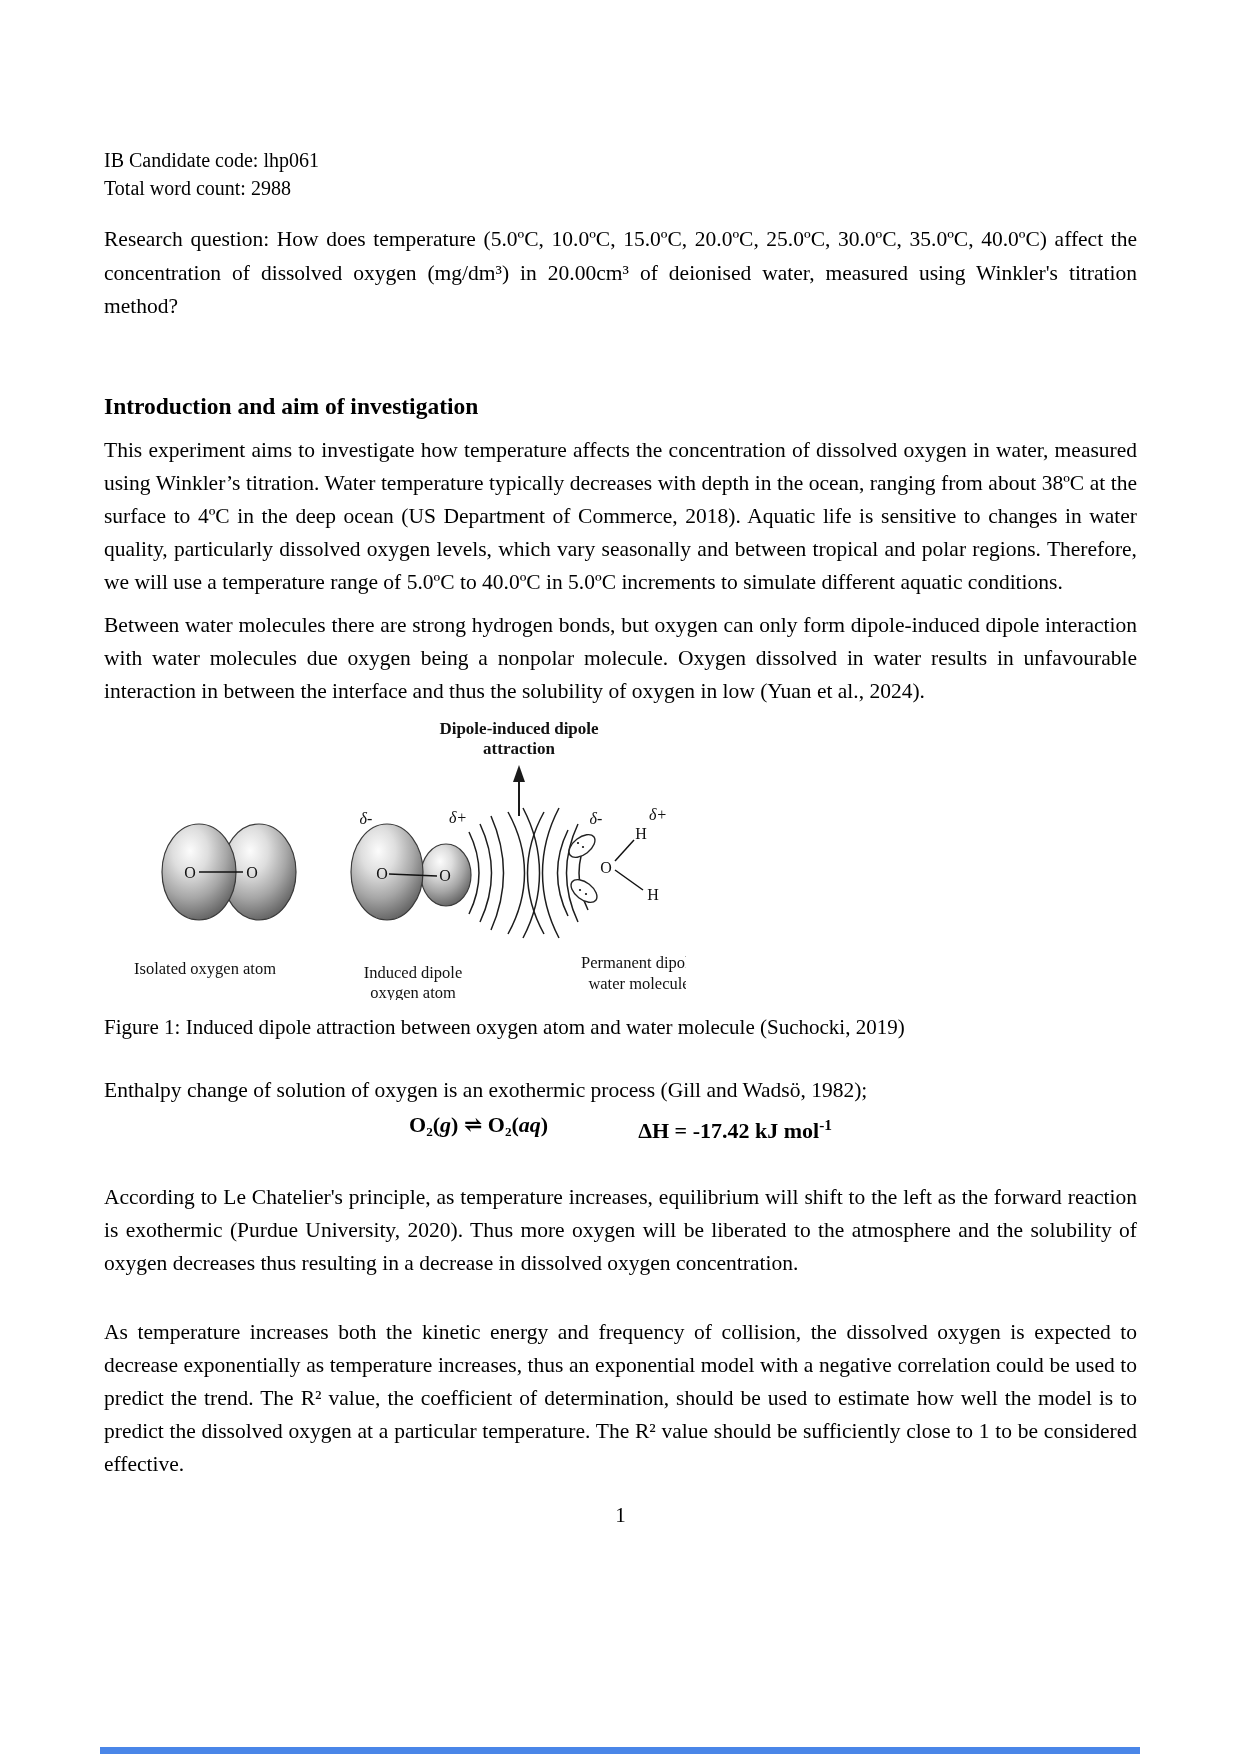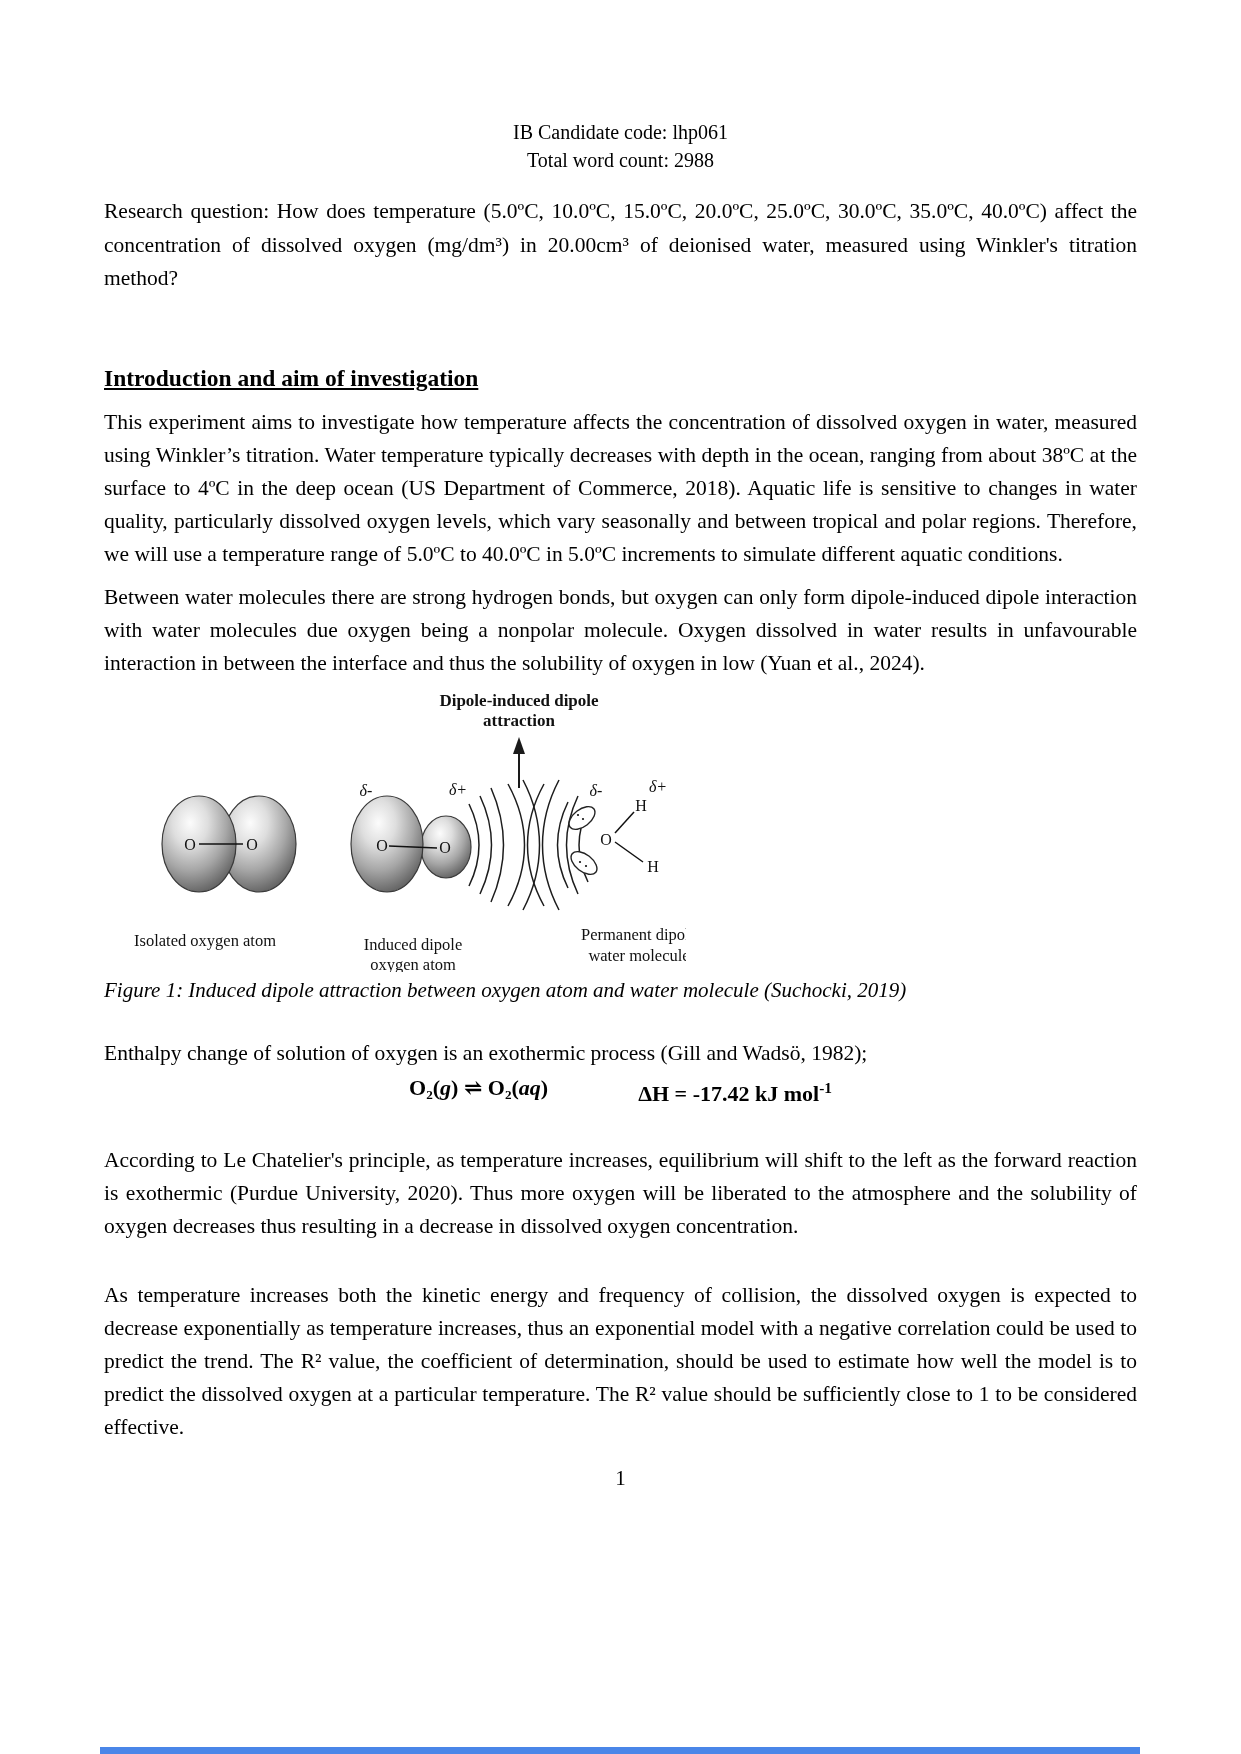--- a/index.html
+++ b/index.html
@@ -2,36 +2,35 @@
 <html><head>
 <meta charset="utf-8">
 <style>
   * { margin:0; padding:0; box-sizing:border-box; }
   body {
     width:1241px; height:1754px; position:relative; overflow:hidden;
     background:#ffffff; color:#000;
     font-family:"Liberation Serif","DejaVu Serif",serif;
   }
   .page { padding:118px 104px 0 104px; }
-  .doc-header { text-align:center; font-size:20px; line-height:28px; }
+  .doc-header { text-align:left; font-size:20px; line-height:28px;margin-top:28px; }
   .rq {
     margin-top:21px; font-weight:normal; font-size:21.5px; line-height:33.5px;
     text-align:justify;
   }
   h2.heading {
     margin-top:67px; font-size:23.5px; line-height:30px; font-weight:bold;
-    text-decoration:underline;
   }
   h2.heading.bg { margin-top:31px; }
   p.bodytext {
     margin-top:13px; font-size:21.5px; line-height:33px; text-align:justify;
   }
   p.bodytext.bg { margin-top:10px; }
   .figure-wrap { margin-top:4px; margin-left:22px; width:560px; }
-  .caption { margin-top:1px; font-size:21px; line-height:27px; font-style:italic; }
+  .caption { margin-top:10px; font-size:21px; line-height:27px; }
   .enthalpy { margin-top:36px; font-size:21.5px; line-height:27px; }
   .equation {
     margin-top:7px; display:flex; justify-content:center; gap:90px;
     font-weight:bold; font-size:22px; line-height:27px;
   }
   .equation .st { font-style:italic; }
   .equation sup.inv { font-size:70%; vertical-align:super; }
   .pagenum { margin-top:21px; text-align:center; font-size:21px; line-height:26px; }
   .bottom-bar { position:absolute; left:100px; top:1747px; width:1040px; height:7px; display:block; }
   

